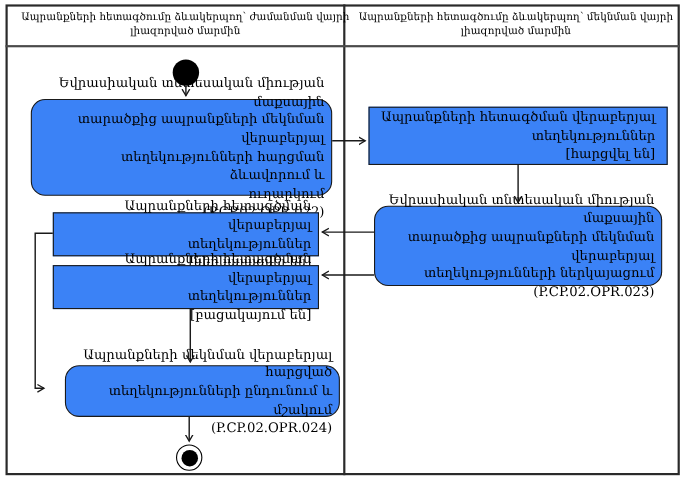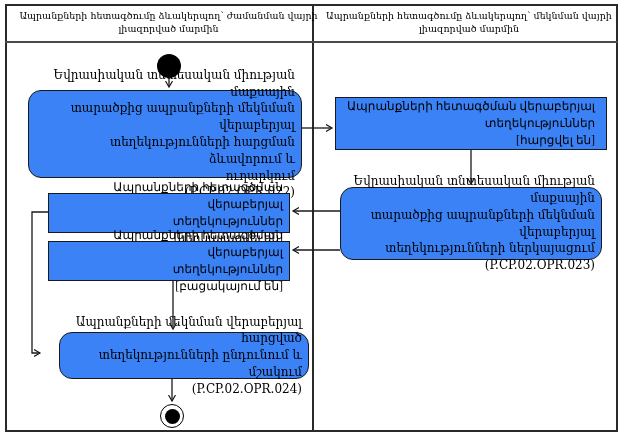--- a/index.html
+++ b/index.html
@@ -23,21 +23,21 @@
     text-align:center;font-size:9.5px;line-height:1.35;white-space:pre-line;
   }
   .lane-header.left{left:7px;width:303px;margin-left:10px;}
   .lane-header.right{left:319px;width:300px;text-align:center;}
   .node{
     position:absolute;box-sizing:border-box;background:#3b82f6;border:1.4px solid #1a1a1a;
     display:flex;align-items:center;justify-content:center;text-align:right;
     font-size:12px;line-height:1.4;white-space:pre-line;padding:2px 6px;
   }
   .activity{border-radius:13px;}
-  .object{border-radius:0;font-family:Liberation Serif, serif;}
+  .object{border-radius:0;}
   .act-022{left:28px;top:90px;width:274px;height:88px;}
   .obj-requested{left:335px;top:97px;width:272px;height:53px;}
   .act-023{left:340px;top:187px;width:262px;height:73px;}
   .obj-submitted{left:48px;top:193px;width:242px;height:40px;}
   .obj-absent{left:48px;top:241px;width:242px;height:40px;}
   .act-024{left:43px;top:332px;width:250px;height:47px;margin-left:16px;}
   .initial-node{
     position:absolute;left:157px;top:54px;width:24px;height:24px;border-radius:50%;
     background:#000;
   }

